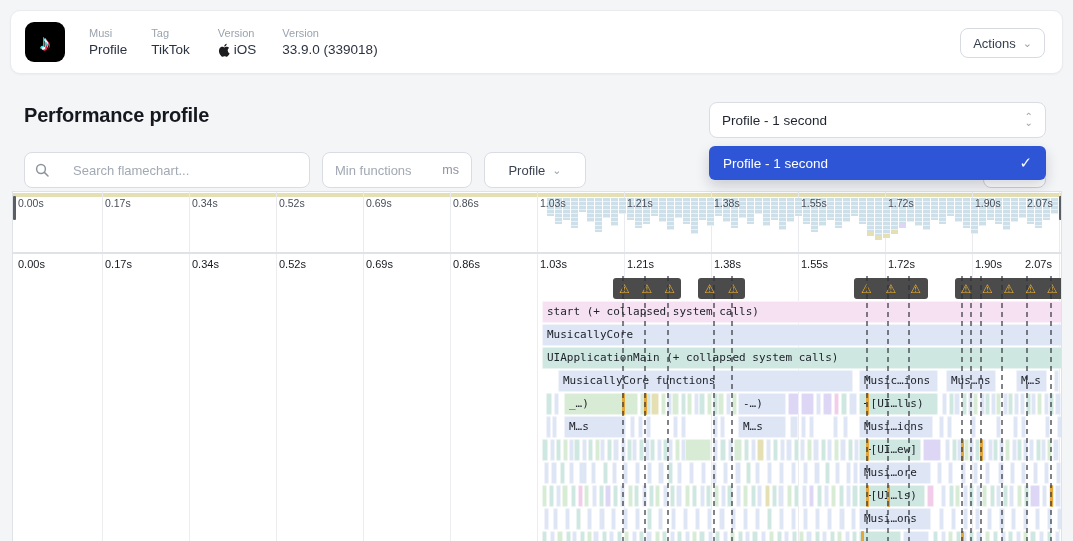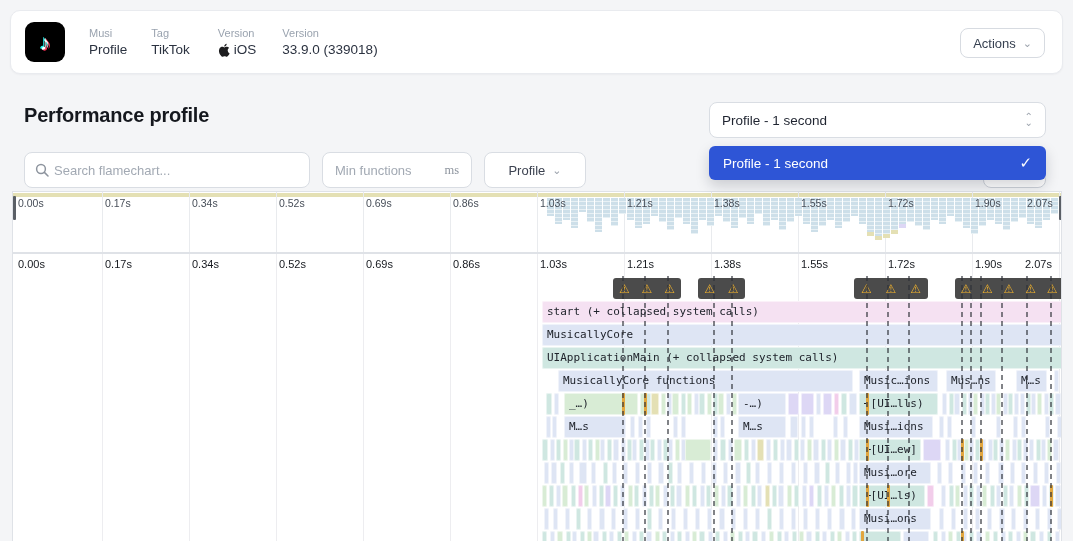--- a/index.html
+++ b/index.html
@@ -23,24 +23,24 @@
     background:#fff; border:1px solid #d7dbe1; border-radius:8px; display:flex;
     align-items:center; gap:7px; font-size:13px; color:#374151; cursor:pointer; }
   .chev { color:#9aa1ab; font-size:11px; line-height:1; }
 
   
   .page-title { position:absolute; left:24px; top:104px; font-size:20px; font-weight:700;
     color:#15181e; letter-spacing:-.2px; }
   .input-box { position:absolute; top:152px; height:36px; background:#fff;
     border:1px solid #d9dde3; border-radius:8px; display:flex; align-items:center;
     font-size:13px; }
-  .search-box { left:24px; width:286px; padding:0 10px 0 10px; gap:5px; }
+  .search-box { left:24px; width:286px; padding:0 10px 0 10px; gap:24px; }
   .placeholder { color:#a2a9b3; }
   .mindur-box { left:322px; width:150px; padding:0 12px; justify-content:space-between; }
-  .unit { color:#8d949e; font-size:12.5px;font-family:Liberation Serif, serif; }
+  .unit { color:#8d949e; font-size:12.5px; }
   .advanced-btn { left:484px; width:102px; justify-content:center; gap:7px;
     color:#3c4250; cursor:pointer; }
 
   
   .profile-select { position:absolute; left:709px; top:102px; width:337px; height:36px;
     background:#fff; border:1px solid #d9dde3; border-radius:8px; display:flex;
     align-items:center; justify-content:space-between; padding:0 12px;
     font-size:13.5px; color:#1f2430; cursor:pointer; z-index:6; }
   .updown { display:flex; flex-direction:column; line-height:.62; color:#9aa1ab;
     font-size:10px; }

